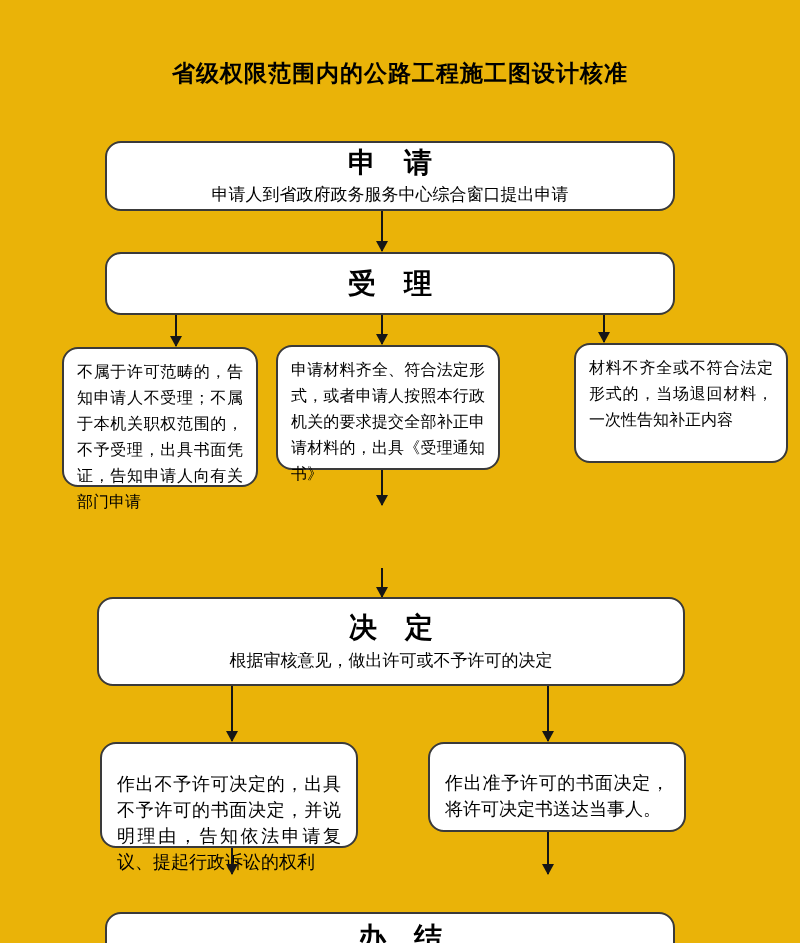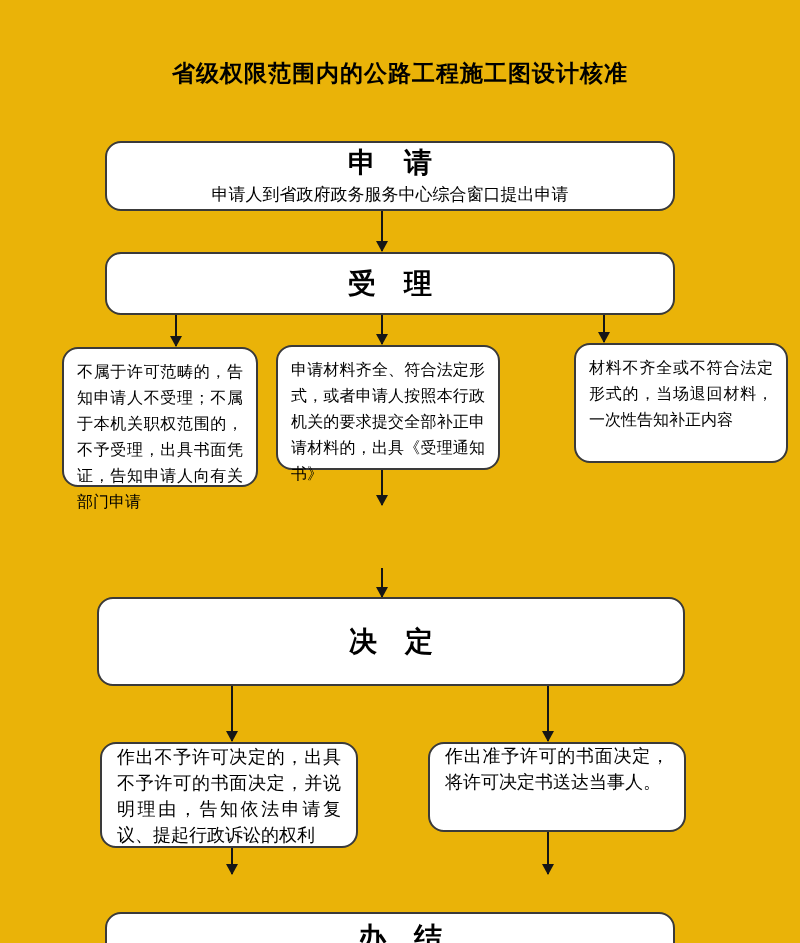--- a/index.html
+++ b/index.html
@@ -52,21 +52,21 @@
     justify-content: flex-start;
     padding: 10px 13px;
   }
   .branch .node-body {
     margin-top: 0;
     text-align: justify;
     text-justify: inter-ideograph;
     font-size: 16px;
     line-height: 1.62;
   }
-  .branch.lower { padding: 0 15px; }
+  .branch.lower { padding: 27px 15px; }
   .branch.lower .node-body {
     font-size: 18px;
     line-height: 1.45;
   }
   .arrow {
     position: absolute;
     width: 0;
     border-left: 2px solid #161616;
   }
   .arrow::after {
@@ -115,20 +115,21 @@
     <div class="node-body">材料不齐全或不符合法定形式的，当场退回材料，一次性告知补正内容</div>
   </div>
 
   <div class="arrow" style="left:381px; top:470px; height:35px;"></div>
 
 
   <div class="arrow" style="left:381px; top:568px; height:29px;"></div>
 
   <div class="node" style="left:97px; top:597px; width:588px; height:89px;font-family:Liberation Serif, serif;">
     <div class="node-header">决　定</div>
+    <div class="node-body">根据审核意见，做出许可或不予许可的决定</div>
   </div>
 
   <div class="arrow" style="left:231px; top:686px; height:55px;"></div>
   <div class="arrow" style="left:547px; top:686px; height:55px;"></div>
 
   <div class="node branch lower" style="left:100px; top:742px; width:258px; height:106px;">
     <div class="node-body">作出不予许可决定的，出具不予许可的书面决定，并说明理由，告知依法申请复议、提起行政诉讼的权利</div>
   </div>
 
   <div class="node branch lower" style="left:428px; top:742px; width:258px; height:90px;font-family:Liberation Mono, monospace;">

